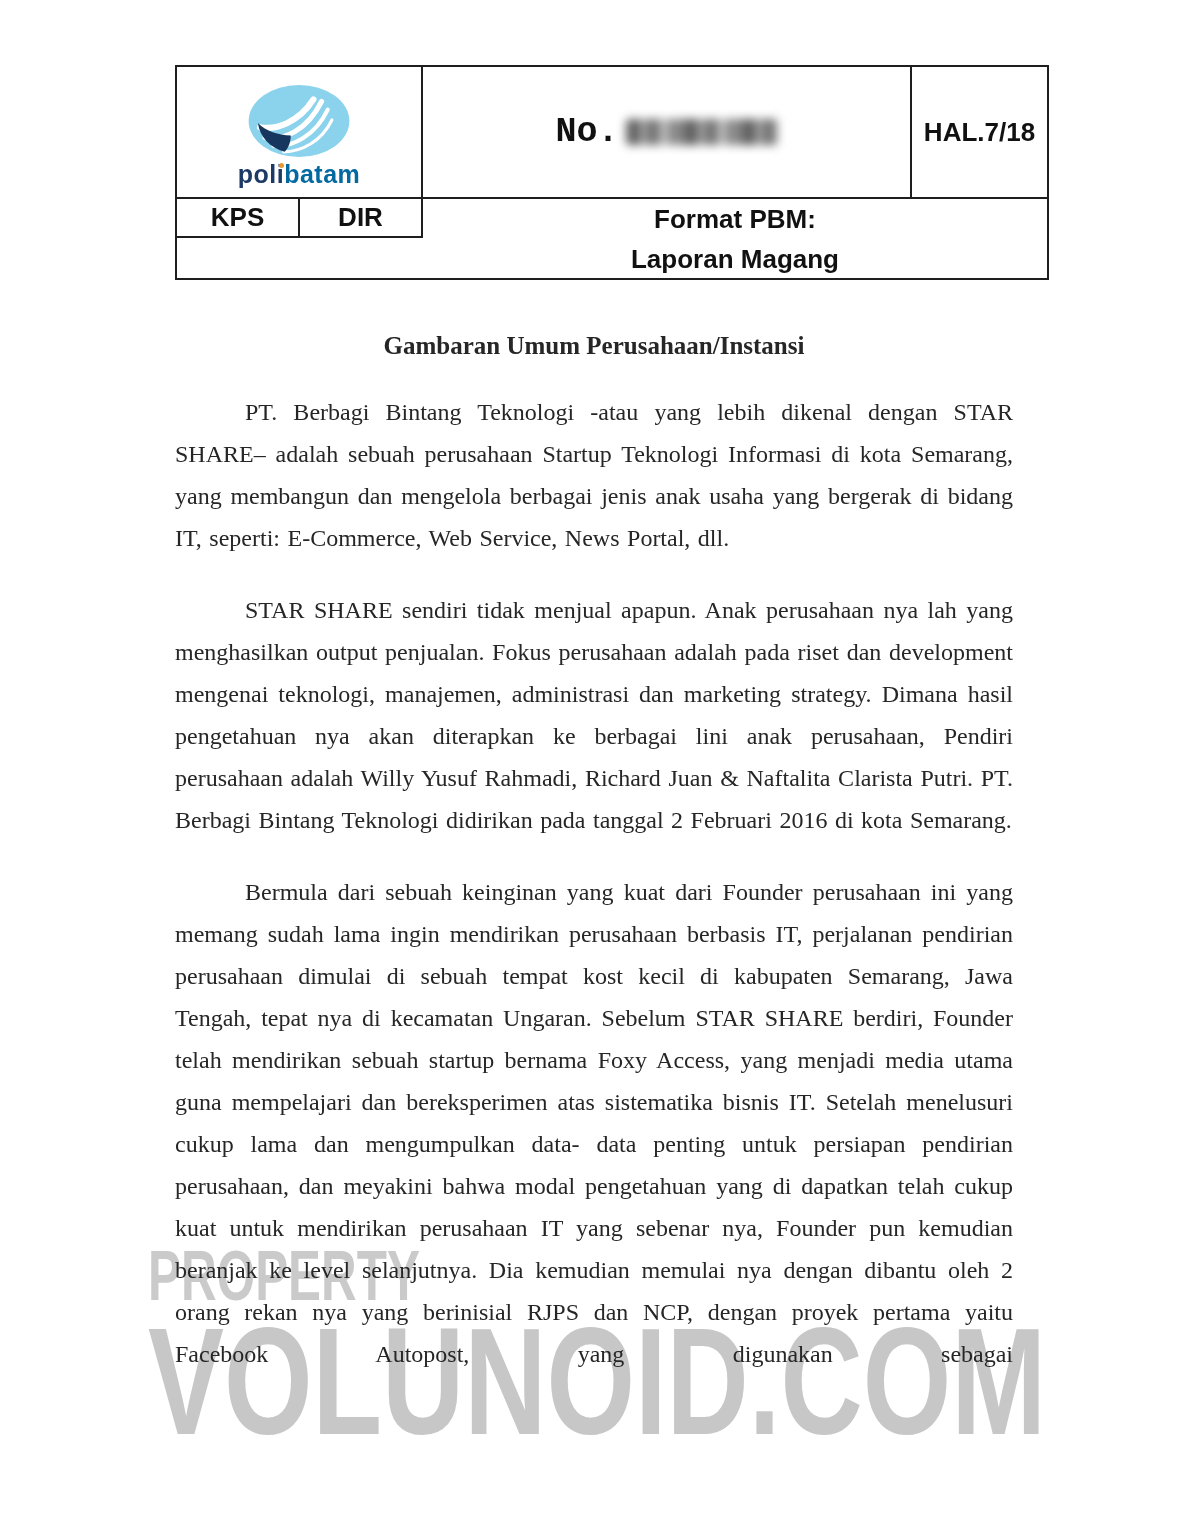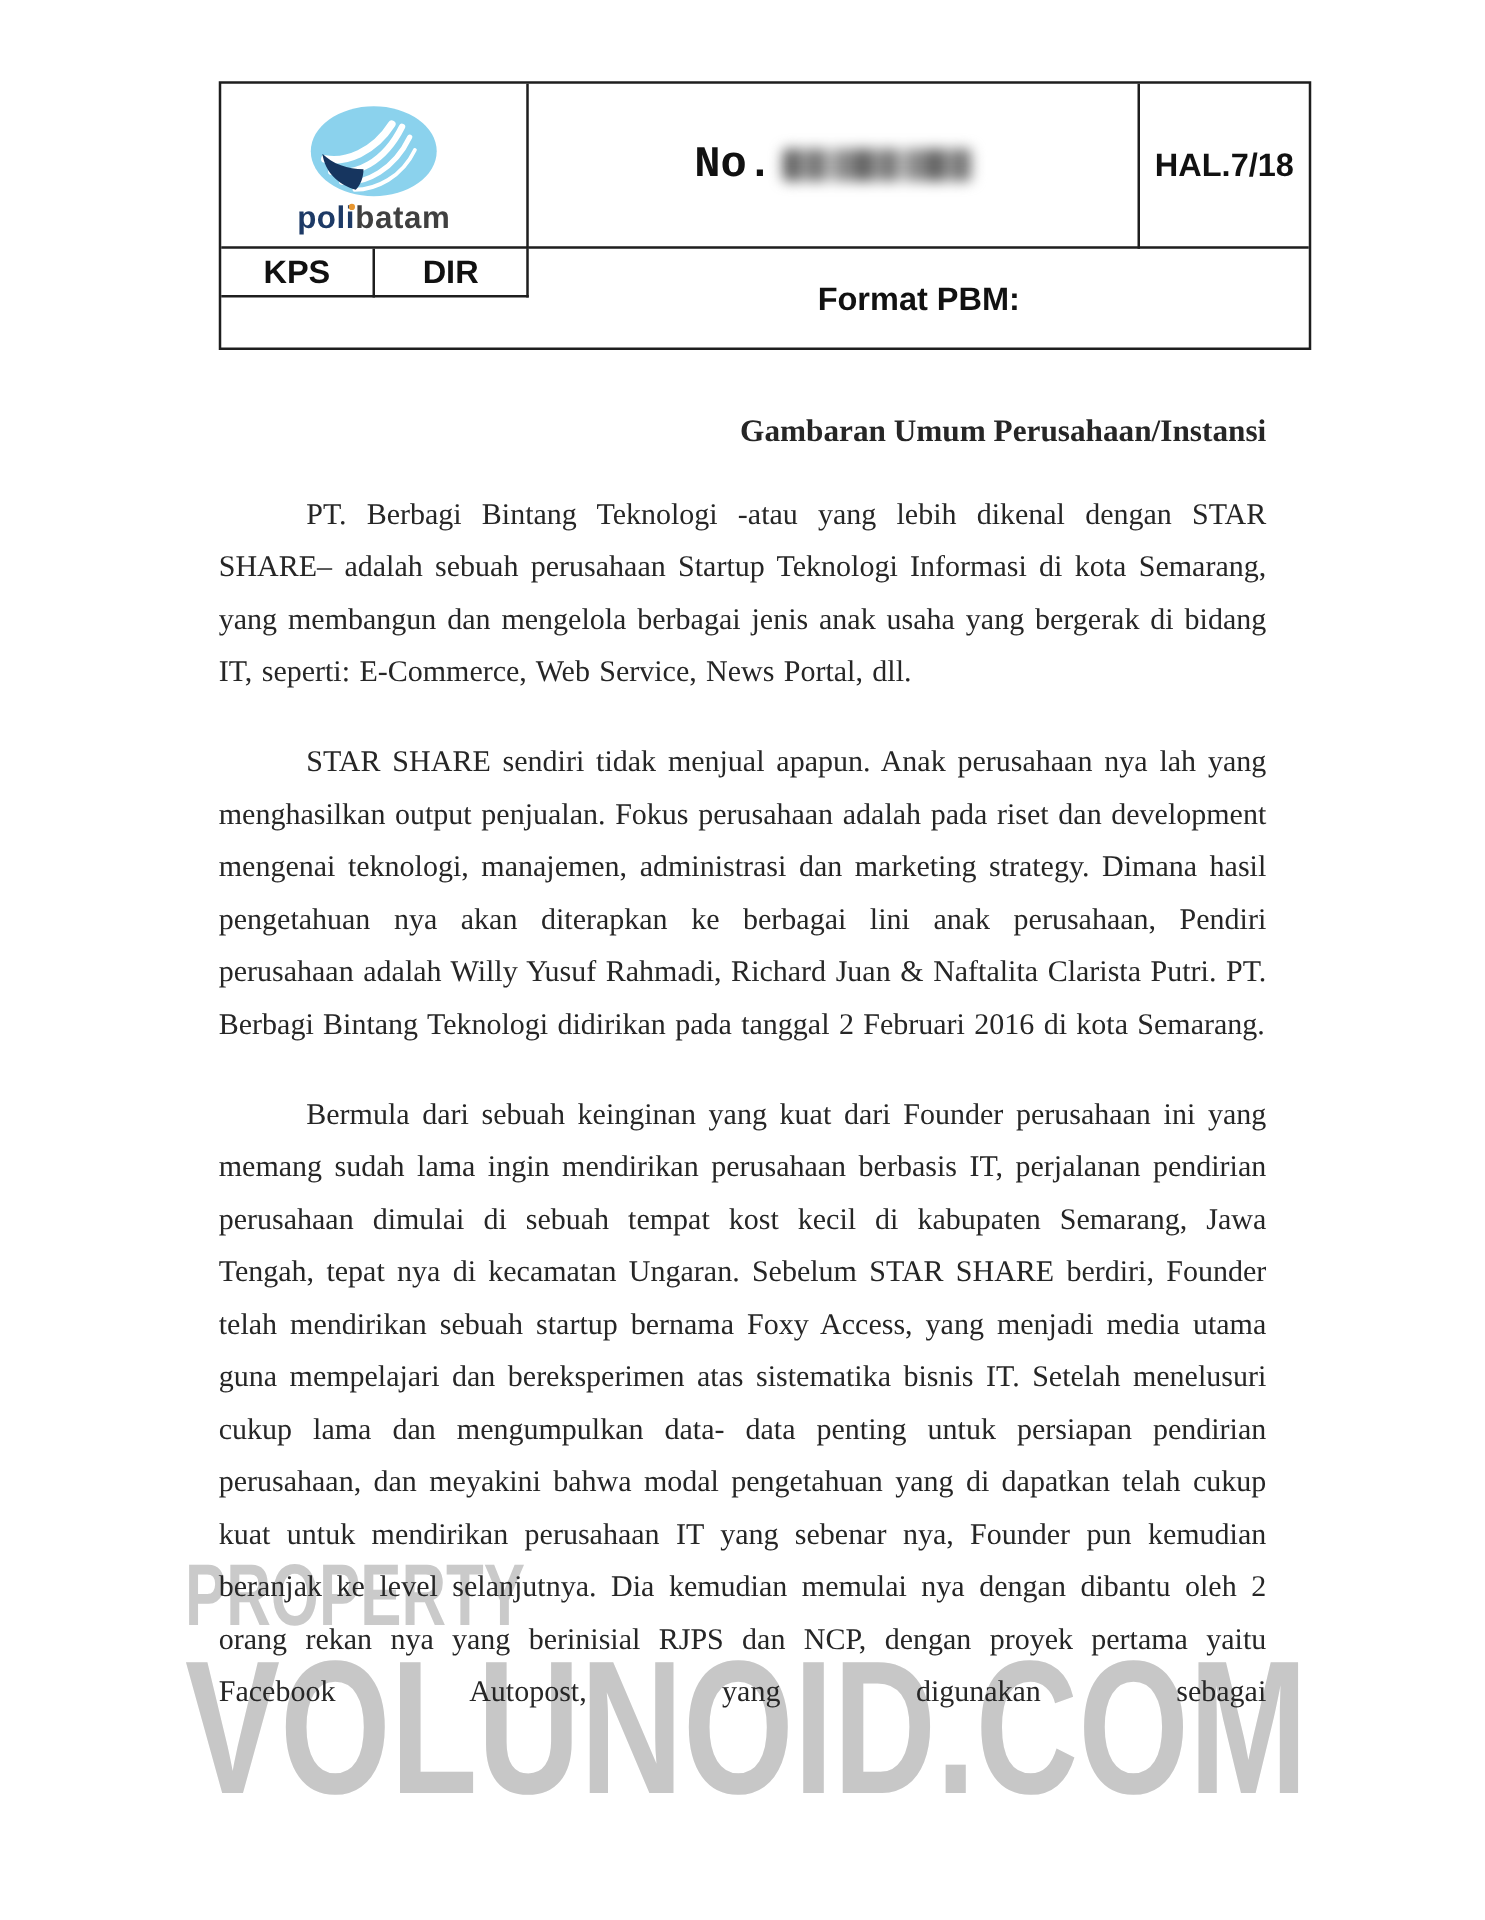--- a/index.html
+++ b/index.html
@@ -48,35 +48,35 @@
     background: repeating-linear-gradient(90deg,#8a8a8a 0 12px,#bdbdbd 12px 18px,#9a9a9a 18px 30px);
   }
 
   
   .logo-word { font-size: 25px; font-weight: bold; margin-top: 4px; letter-spacing: .5px; line-height: 1; }
   .logo-poli { color: #1d3a66; position: relative; display: inline-block; text-align: center; }
   .logo-poli::after { 
     content: ""; position: absolute; top: 1px; right: 0;
     width: 5px; height: 5px; border-radius: 50%; background: #e8962f;
   }
-  .logo-batam { color: #404040; }
+  .logo-batam { color: #0369a1; }
 
   
   .watermark { position: absolute; z-index: 0; }
 
   
   .content {
     position: absolute; left: 175px; top: 325px; width: 838px;
     z-index: 1;
     font-family: "Liberation Serif", serif;
     color: #262626;
   }
   .doc-title {
     font-size: 25px; line-height: 42px; font-weight: bold;
-    text-align: right; margin: 0 0 24px 0;
+    text-align: center; margin: 0 0 24px 0;
   }
   .section-heading {
     font-size: 25px; line-height: 42px; font-weight: bold;
     display: flex; margin: 0 0 22px 0;
   }
   .section-number { width: 55px; flex: none; }
   .body-par {
     font-size: 24px; line-height: 42px;
     text-align: justify; text-indent: 70px;
     margin: 0 0 30px 0;
@@ -127,20 +127,21 @@
     <span>KPS</span>
   </div>
 
   <div class="cell cell-dir b-r b-b">
     <span>DIR</span>
   </div>
 
 
   <div class="cell cell-format">
     <span>Format PBM:</span>
+    <span>Laporan Magang</span>
   </div>
 </div>
 
 <div class="content">
   <h1 class="doc-title">Gambaran Umum Perusahaan/Instansi</h1>
 
 
   <p class="body-par"><b>PT. Berbagi Bintang Teknologi</b><span> -atau yang lebih dikenal dengan </span><b>STAR SHARE–</b><span> adalah sebuah perusahaan Startup Teknologi Informasi di kota Semarang, yang membangun dan mengelola berbagai jenis anak usaha yang bergerak di bidang IT, seperti: E-Commerce, Web Service, News Portal, dll.</span></p>
 
   <p class="body-par">STAR SHARE sendiri tidak menjual apapun. Anak perusahaan nya lah yang menghasilkan output penjualan. Fokus perusahaan adalah pada riset dan development mengenai teknologi, manajemen, administrasi dan marketing strategy. Dimana hasil pengetahuan nya akan diterapkan ke berbagai lini anak perusahaan, Pendiri perusahaan adalah Willy Yusuf Rahmadi, Richard Juan &amp; Naftalita Clarista Putri. PT. Berbagi Bintang Teknologi didirikan pada tanggal 2 Februari 2016 di kota Semarang.</p>

